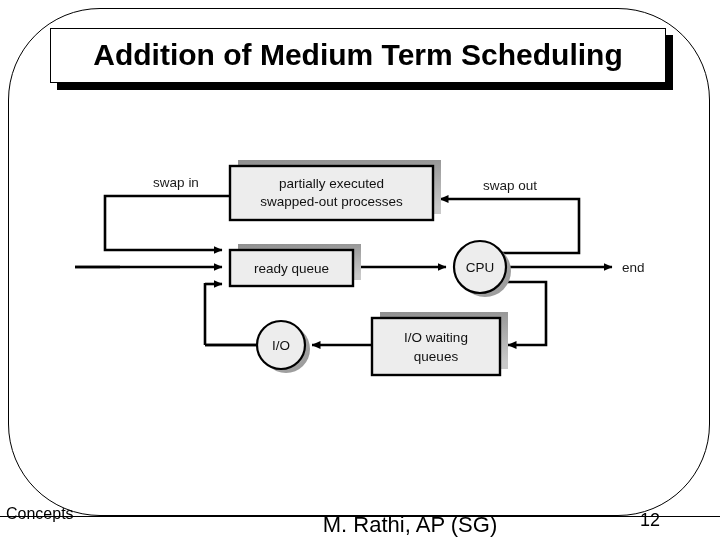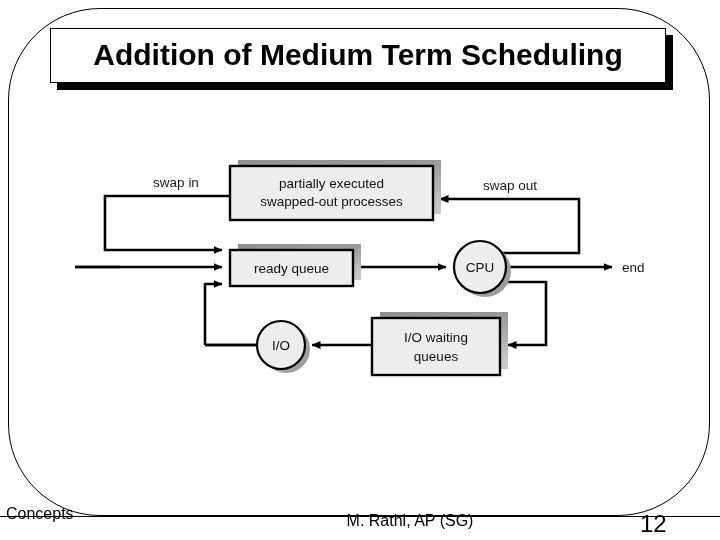--- a/index.html
+++ b/index.html
@@ -112,30 +112,30 @@
     font-size: 16px;
     line-height: 22px;
     color: #000000;
     text-align: left;
   }
   #footer-center {
     position: absolute;
     left: 260px;
     top: 512px;
     width: 300px;
-    font-size: 16px;
+    font-size: 22px;
     color: #000000;
     text-align: center;
   }
   #footer-right {
     position: absolute;
     left: 640px;
     top: 510px;
     width: 48px;
-    font-size: 24px;
+    font-size: 18px;
     color: #000000;
     text-align: left;
   }
 </style>
 </head>
 <body>
 
 <div id="slide">
 
   <div id="frame-border"></div>

